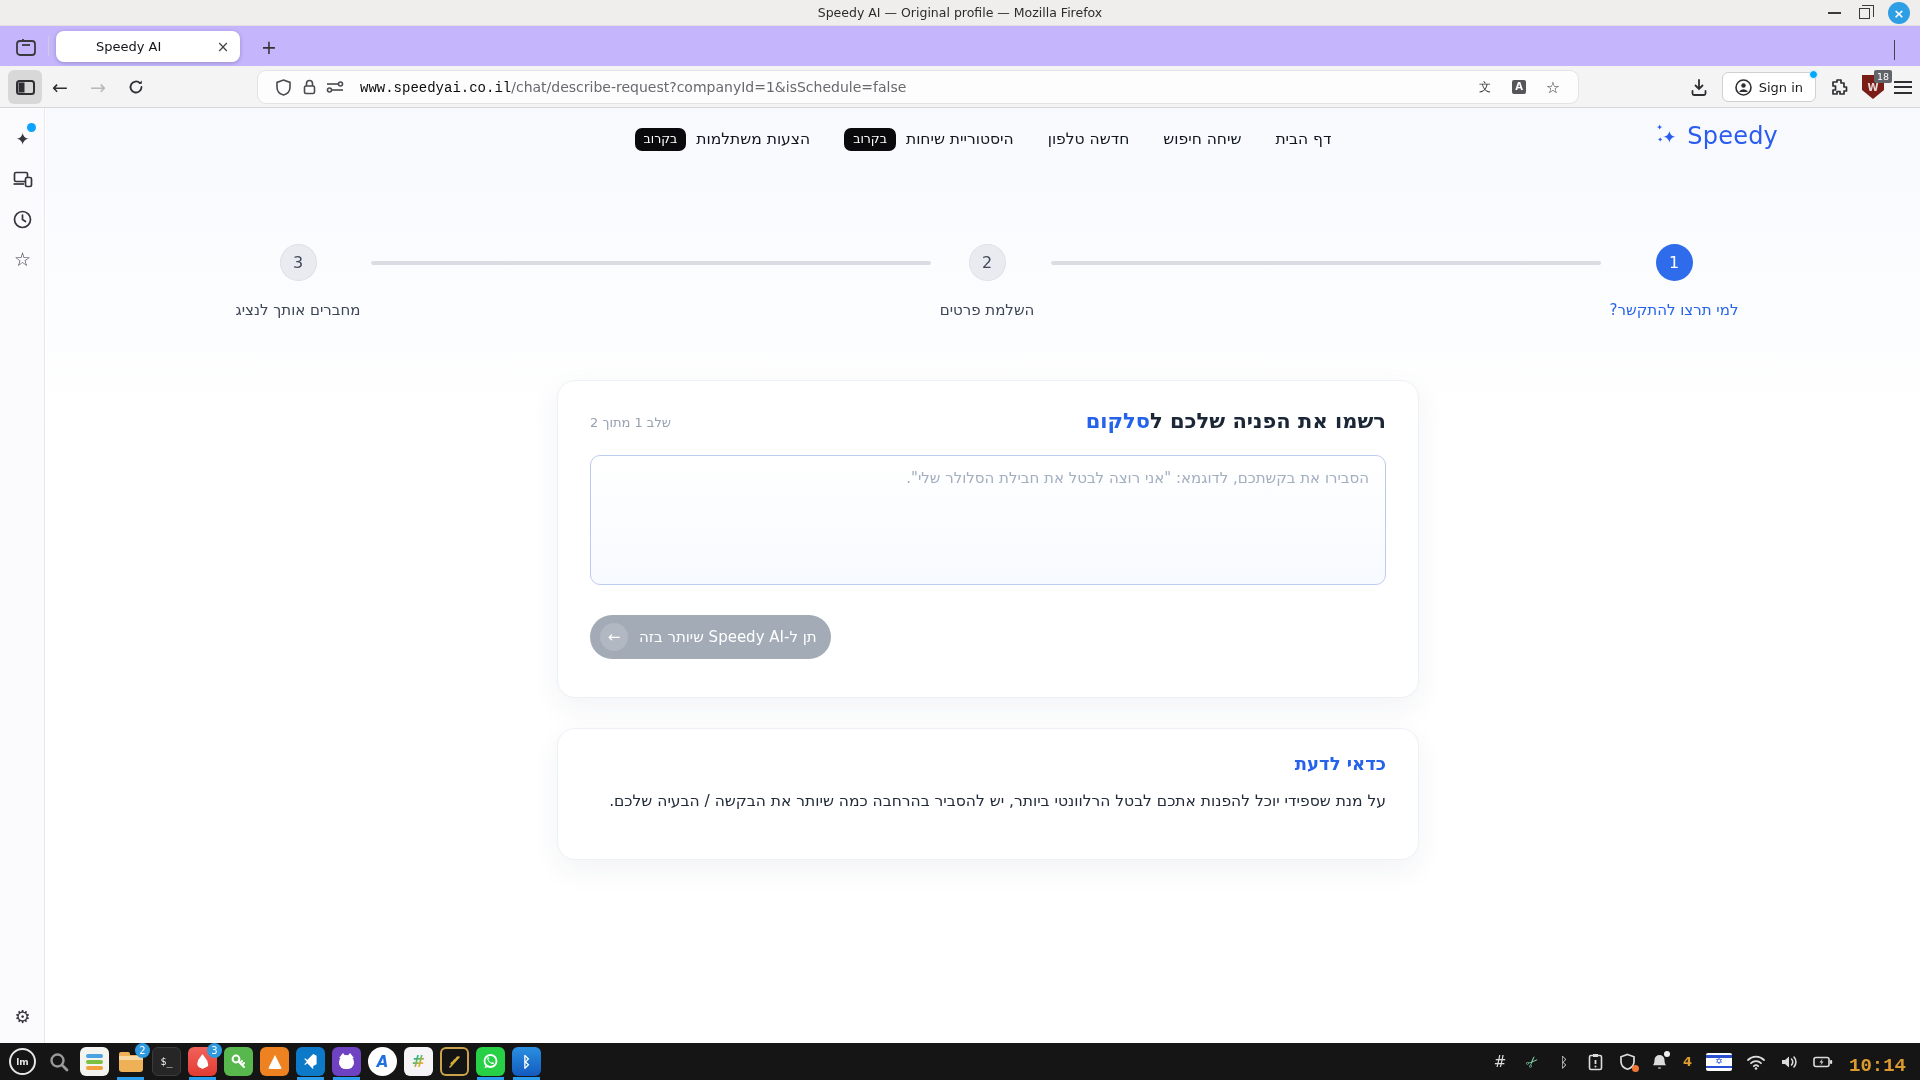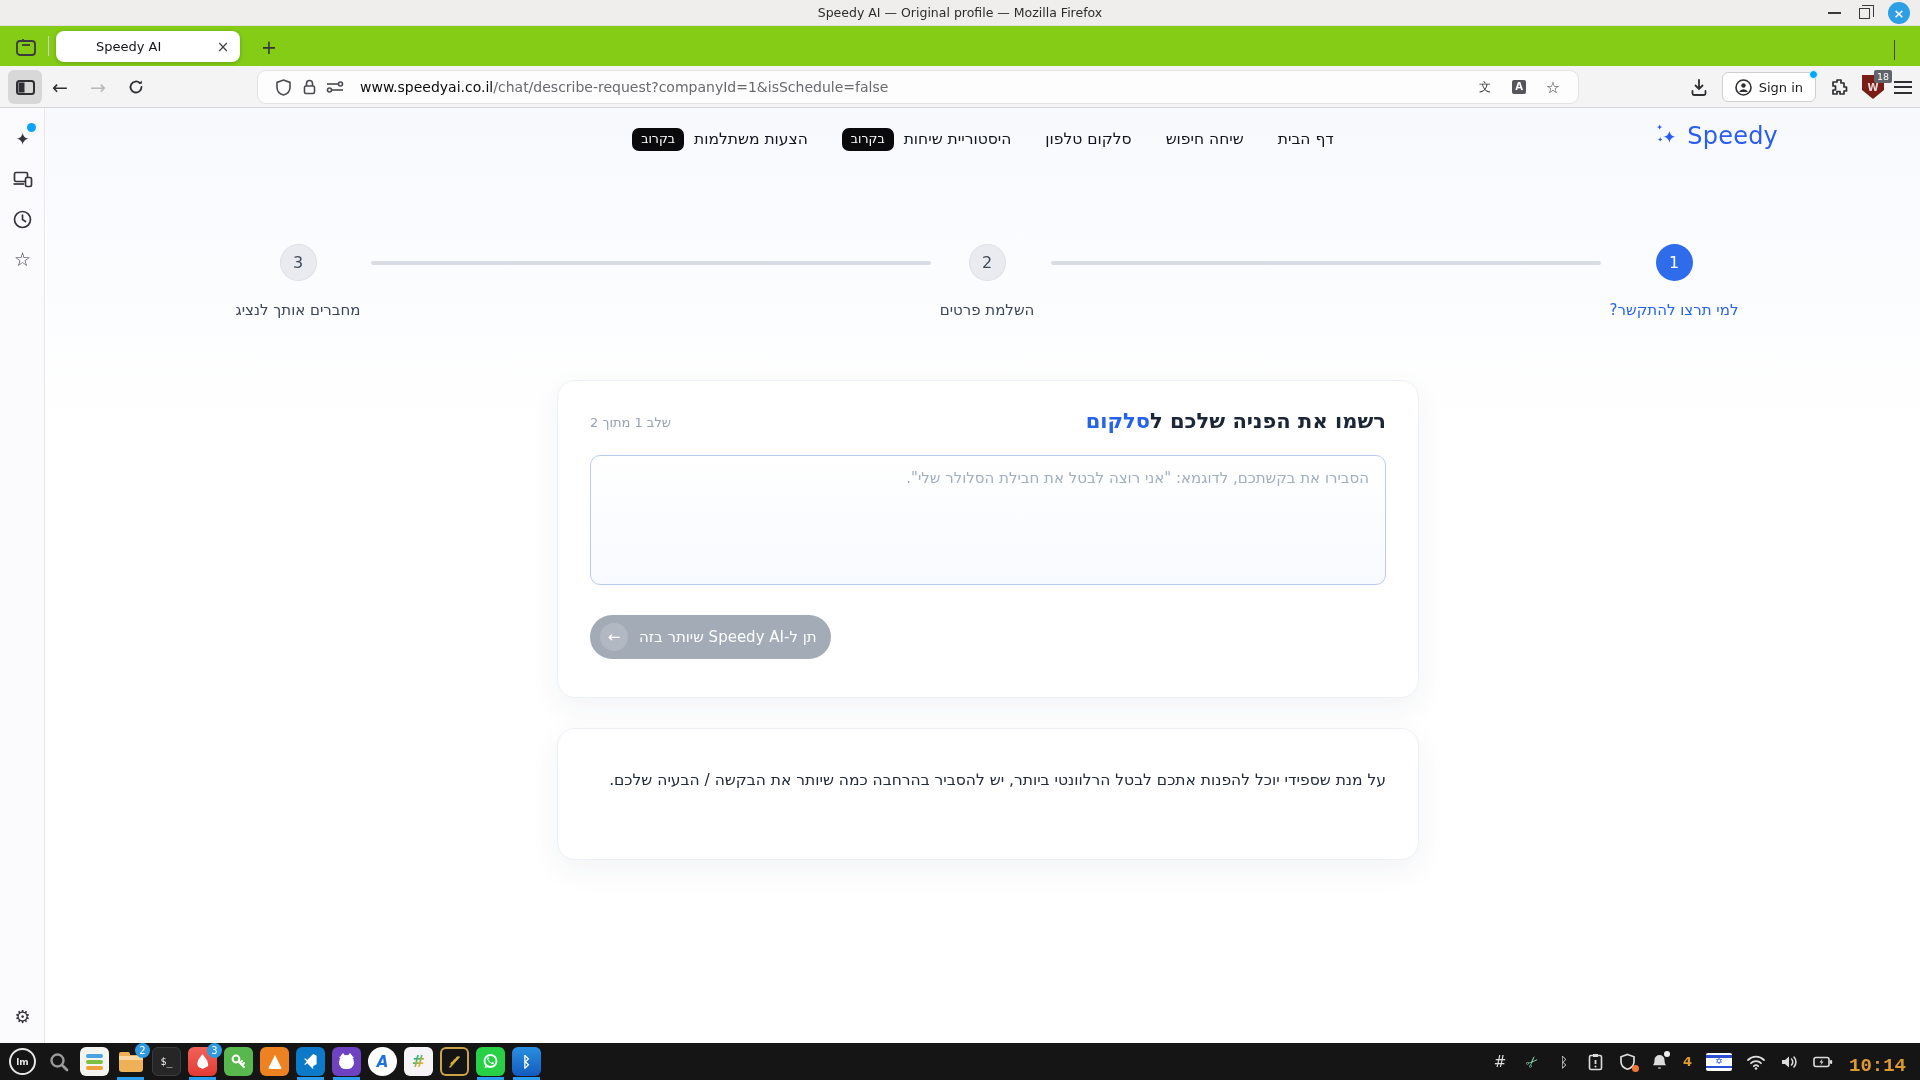--- a/index.html
+++ b/index.html
@@ -9,39 +9,39 @@
   
   .titlebar { position:absolute; top:0; left:0; right:0; height:26px; background:#efeeed; border-bottom:1px solid #e2e0df; display:flex; align-items:center; justify-content:center; }
   .titlebar-text { font-size:12.5px; color:#2c2c2c; }
   .win-controls { position:absolute; right:10px; top:0; height:26px; display:flex; align-items:center; gap:18px; }
   .wc-min { width:13px; height:0; border-bottom:2px solid #3a3a3a; }
   .wc-restore { width:11px; height:11px; border:1.5px solid #3a3a3a; position:relative; background:#efeeed; }
   .wc-restore::before { content:""; position:absolute; left:2px; top:-4px; width:11px; height:11px; border-top:1.5px solid #3a3a3a; border-right:1.5px solid #3a3a3a; }
   .wc-close { width:22px; height:22px; border-radius:50%; background:#2e9fe5; color:#fff; font-size:13px; font-weight:bold; display:flex; align-items:center; justify-content:center; }
 
   
-  .tabbar { position:absolute; top:26px; left:0; right:0; height:40px; background:#84cc16; }
+  .tabbar { position:absolute; top:26px; left:0; right:0; height:40px; background:#c4b5fd; }
   .ffview-btn { position:absolute; left:10px; top:9px; width:32px; height:24px; display:flex; align-items:center; justify-content:center; }
   .tab-divider { position:absolute; left:48px; top:10px; width:1px; height:20px; background:#cfcfd2; }
   .tab { position:absolute; left:56px; top:5px; width:184px; height:31px; background:#fff; border-radius:8px; box-shadow:0 1px 4px rgba(0,0,0,.22); display:flex; align-items:center; }
   .tab-title { padding-left:40px; font-size:13px; color:#15141a; flex:1; }
   .tab-close { width:22px; height:22px; margin-right:6px; border-radius:4px; display:flex; align-items:center; justify-content:center; font-size:15px; color:#45454a; }
   .newtab-btn { position:absolute; left:256px; top:9px; width:26px; height:24px; display:flex; align-items:center; justify-content:center; font-size:19px; color:#333; }
   .tablist-btn { position:absolute; right:10px; top:14px; width:16px; height:12px; }
   .chev { width:9px; height:9px; border-right:1.6px solid #444; border-bottom:1.6px solid #444; transform:rotate(45deg); margin:0 auto; }
 
   
   .navbar { position:absolute; top:66px; left:0; right:0; height:42px; background:#f5f4f4; border-bottom:1px solid #d6d6da; }
   .sb-toggle { position:absolute; left:8px; top:4px; width:34px; height:34px; background:#d9d8d8; border-radius:6px; display:flex; align-items:center; justify-content:center; }
   .nav-btn { position:absolute; top:4px; width:32px; height:34px; display:flex; align-items:center; justify-content:center; font-size:19px; color:#2f2f33; }
   .nav-btn.disabled { color:#b7b7bc; }
   .urlbar { position:absolute; left:258px; top:5px; width:1320px; height:32px; background:#fdfdfe; border-radius:8px; box-shadow:0 0 0 1px #e2e2e7; display:flex; align-items:center; padding:0 12px; }
   .urlbar-ico { display:flex; align-items:center; justify-content:center; width:26px; height:26px; }
   .url-text { margin-left:12px; font-size:14px; color:#69696e; direction:ltr; white-space:nowrap; flex:1; }
-  .url-host { color:#0c0c0d; }
+  .url-host { color:#0c0c0d;font-family:Liberation Mono, monospace; }
   .url-actions { display:flex; align-items:center; gap:8px; }
   .tr-cjk { font-size:12px; color:#3a3a3f; position:relative; }
   .tr-cjk::after { content:""; }
   .tr-a-box { font-size:10px; color:#fff; background:#55555c; padding:1px 3px 2px; border-radius:2px; font-weight:bold; }
   .star-glyph { font-size:16px; color:#3a3a3f; }
   .toolbar-right { position:absolute; right:8px; top:4px; height:34px; display:flex; align-items:center; gap:10px; }
   .signin-btn { position:relative; display:flex; align-items:center; gap:7px; height:30px; padding:0 12px; background:#fff; border:1px solid #cfcfd4; border-radius:6px; }
   .signin-txt { font-size:13px; color:#1c1c1f; }
   .signin-dot { position:absolute; top:-3px; right:-3px; width:9px; height:9px; border-radius:50%; background:#00a7ff; border:1.5px solid #f5f4f4; }
   .ext-shield { position:relative; width:22px; height:24px; background:#7b1d17; clip-path:polygon(0 0,100% 0,100% 62%,50% 100%,0 62%); color:#e9d9d7; font-size:10px; font-weight:bold; display:flex; align-items:center; justify-content:center; }
@@ -287,21 +287,21 @@
       <span class="logo-text">Speedy</span>
     </div>
     <nav class="main-nav">
       <span class="nav-item">
           <span>דף הבית</span>
         </span>
       <span class="nav-item">
           <span>שיחה חיפוש</span>
         </span>
       <span class="nav-item">
-          <span>סלקום טלפון</span>
+          <span>חדשה טלפון</span>
         </span>
       <span class="nav-item">
           <span>היסטוריית שיחות</span>
           <span class="soon-badge">בקרוב</span>
         </span>
       <span class="nav-item">
           <span>הצעות משתלמות</span>
           <span class="soon-badge">בקרוב</span>
         </span>
     </nav>
@@ -334,20 +334,21 @@
     <textarea class="req-textarea" dir="rtl" placeholder="הסבירו את בקשתכם, לדוגמא: &quot;אני רוצה לבטל את חבילת הסלולר שלי&quot;." style=""></textarea>
     <div class="btn-row">
       <button class="submit-btn">
         <span>תן ל-Speedy AI שיותר בזה</span>
         <span class="submit-arrow">←</span>
       </button>
     </div>
   </div>
 
   <div class="card info-card">
+    <div class="info-title">כדאי לדעת</div>
     <div class="info-body">על מנת שספידי יוכל להפנות אתכם לבטל הרלוונטי ביותר, יש להסביר בהרחבה כמה שיותר את הבקשה / הבעיה שלכם.</div>
   </div>
 </div>
 
 <div class="taskbar">
   <div class="tb-left">
     <span class="tb-app">
         <span class="mint-circle">lm</span>
       </span>
     <span class="tb-app">

